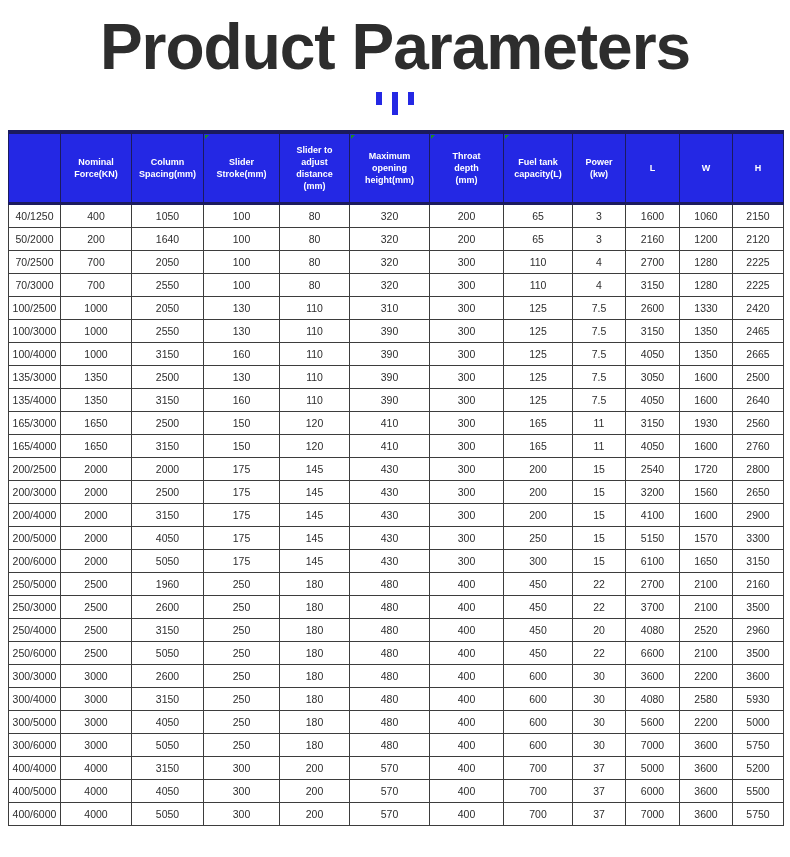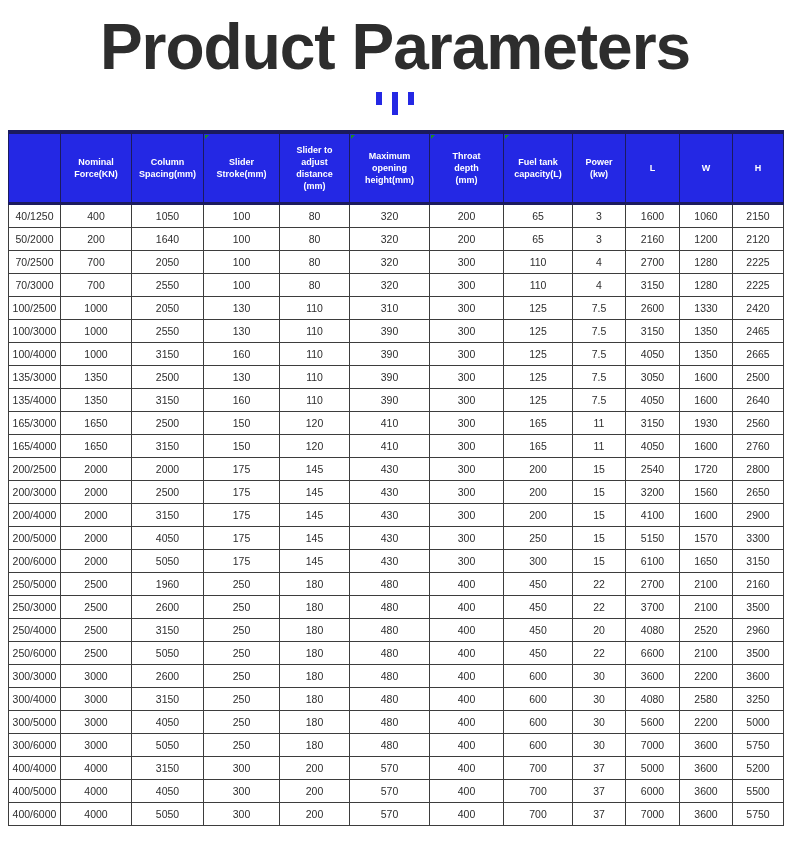--- a/index.html
+++ b/index.html
@@ -438,21 +438,21 @@
         <td>3000</td>
         <td>3150</td>
         <td>250</td>
         <td>180</td>
         <td>480</td>
         <td>400</td>
         <td>600</td>
         <td>30</td>
         <td>4080</td>
         <td>2580</td>
-        <td>3250</td>
+        <td>5930</td>
       </tr>
       <tr>
         <td>300/5000</td>
         <td>3000</td>
         <td>4050</td>
         <td>250</td>
         <td>180</td>
         <td>480</td>
         <td>400</td>
         <td>600</td>

